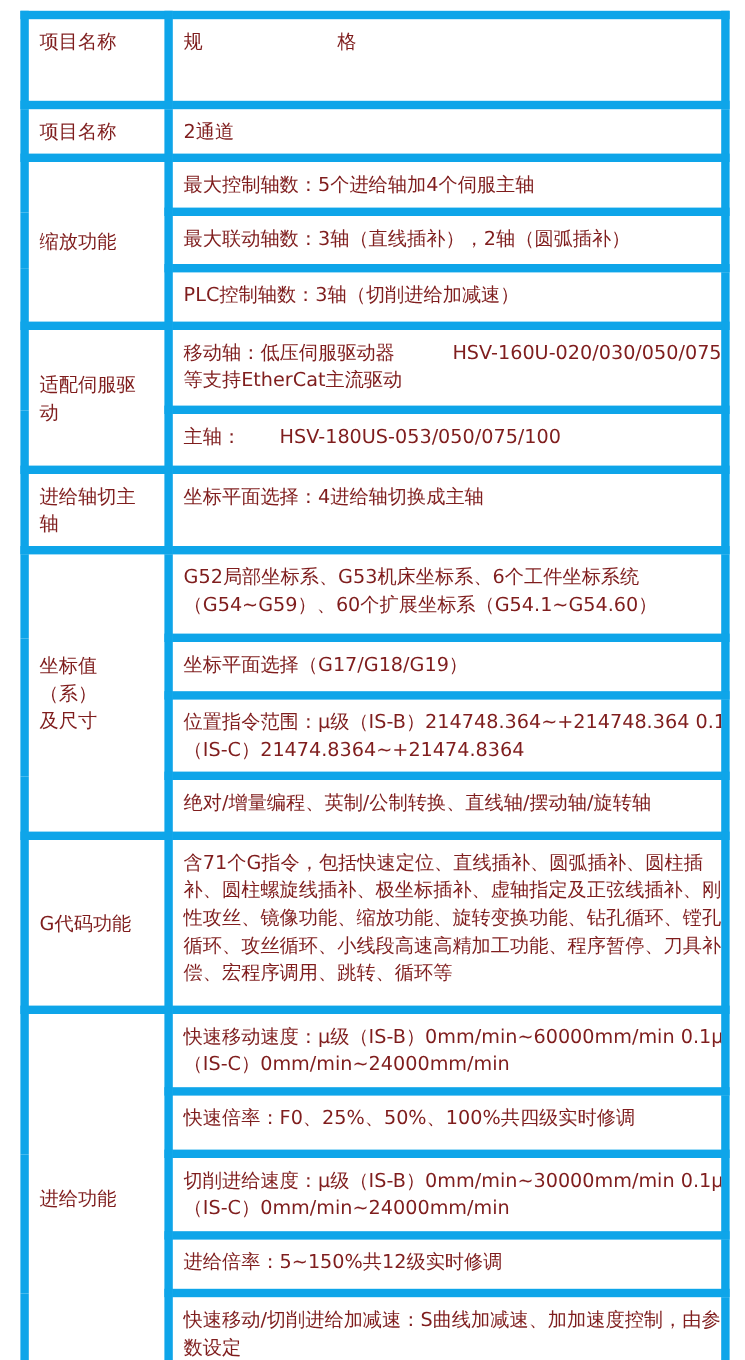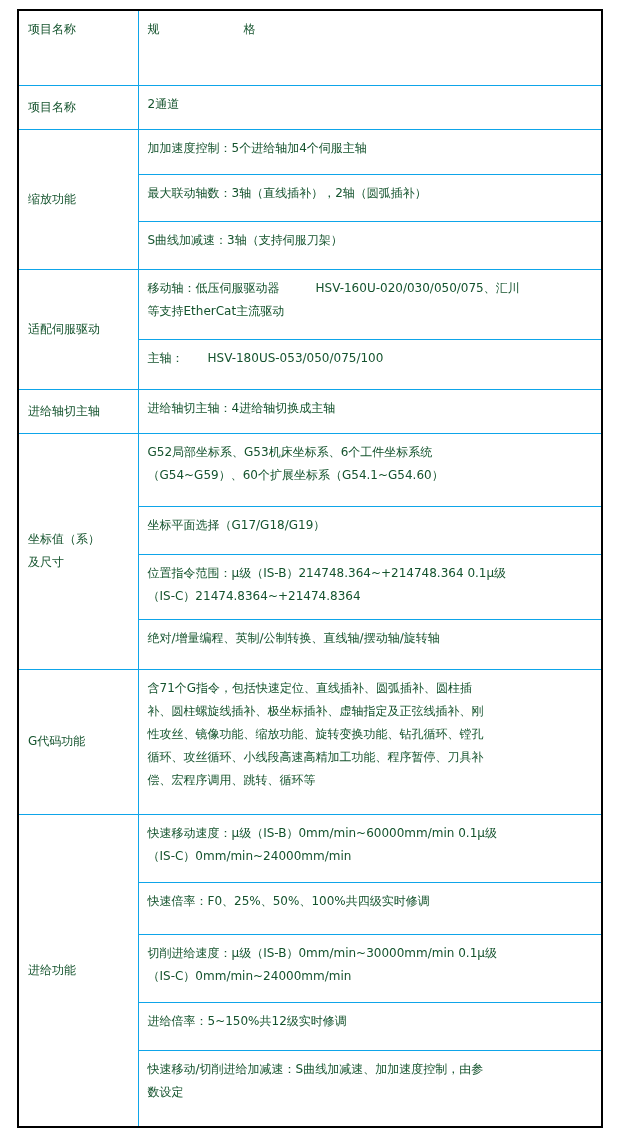--- a/index.html
+++ b/index.html
@@ -15,24 +15,24 @@
     left: 17px;
     top: 9px;
   }
   table.spec-table {
     border-collapse: collapse;
     table-layout: fixed;
     width: 584px;
     border: 2px solid #000000;
   }
   td {
-    border: 1px solid #0ea5e9;
-    font-size: 12px;
+    border: 7px solid #0ea5e9;
+    font-size: 16px;
     line-height: 23px;
-    color: #14532d;
+    color: #7f1d1d;
     padding: 7px 9px;
     vertical-align: top;
     white-space: pre;
     overflow: hidden;
   }
   td.label-cell {
     vertical-align: middle;
     white-space: pre-wrap;
   }
   tr.header-row td {
@@ -55,41 +55,41 @@
       <td>规　　　　　　　格</td>
     </tr>
 
     <tr style="height:44px">
       <td class="label-cell">项目名称</td>
       <td>2通道</td>
     </tr>
 
     <tr style="height:45px">
       <td class="label-cell" rowspan="3">缩放功能</td>
-      <td>加加速度控制：5个进给轴加4个伺服主轴</td>
+      <td>最大控制轴数：5个进给轴加4个伺服主轴</td>
     </tr>
     <tr style="height:47px">
       <td>最大联动轴数：3轴（直线插补），2轴（圆弧插补）</td>
     </tr>
     <tr style="height:48px">
-      <td>S曲线加减速：3轴（支持伺服刀架）</td>
+      <td>PLC控制轴数：3轴（切削进给加减速）</td>
     </tr>
 
     <tr style="height:70px">
       <td class="label-cell" rowspan="2">适配伺服驱动</td>
       <td>移动轴：低压伺服驱动器　　　HSV-160U-020/030/050/075、汇川
 等支持EtherCat主流驱动</td>
     </tr>
     <tr style="height:50px">
       <td>主轴：　　HSV-180US-053/050/075/100</td>
     </tr>
 
     <tr style="height:44px">
       <td class="label-cell">进给轴切主轴</td>
-      <td>进给轴切主轴：4进给轴切换成主轴</td>
+      <td>坐标平面选择：4进给轴切换成主轴</td>
     </tr>
 
     <tr style="height:73px">
       <td class="label-cell" rowspan="4">坐标值（系）
 及尺寸</td>
       <td>G52局部坐标系、G53机床坐标系、6个工件坐标系统
 （G54~G59）、60个扩展坐标系（G54.1~G54.60）</td>
     </tr>
     <tr style="height:48px">
       <td>坐标平面选择（G17/G18/G19）</td>

